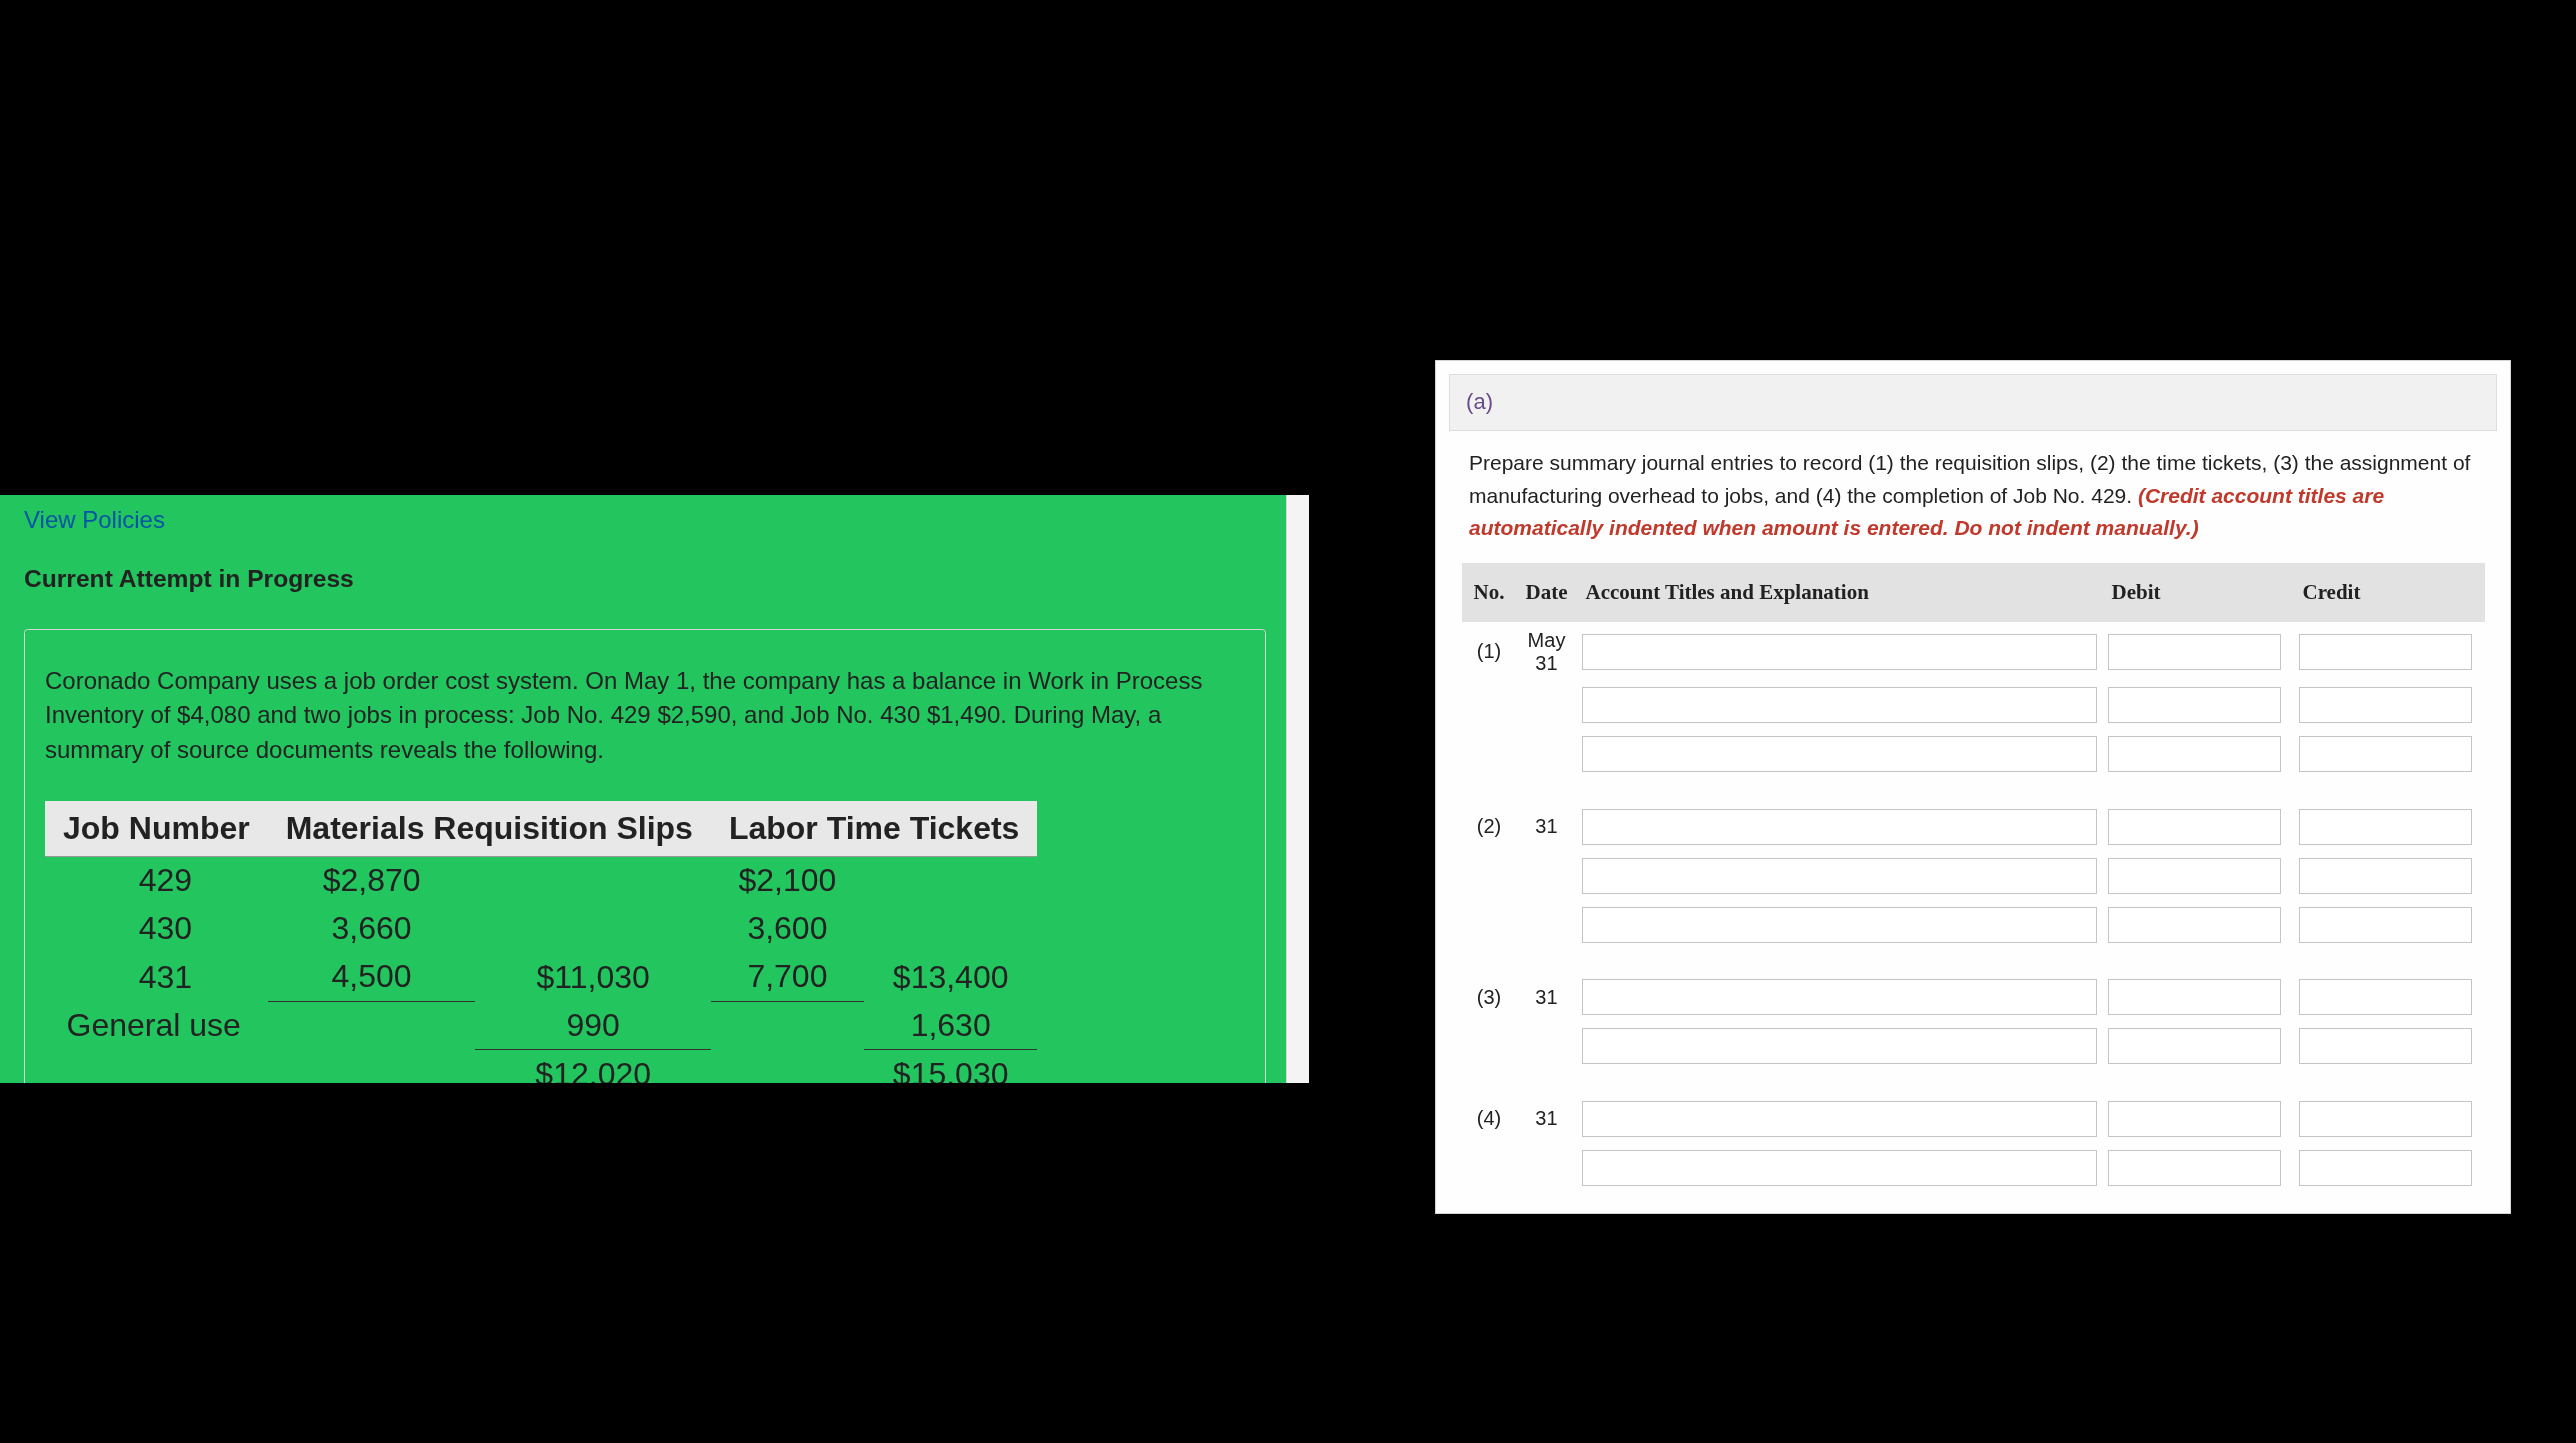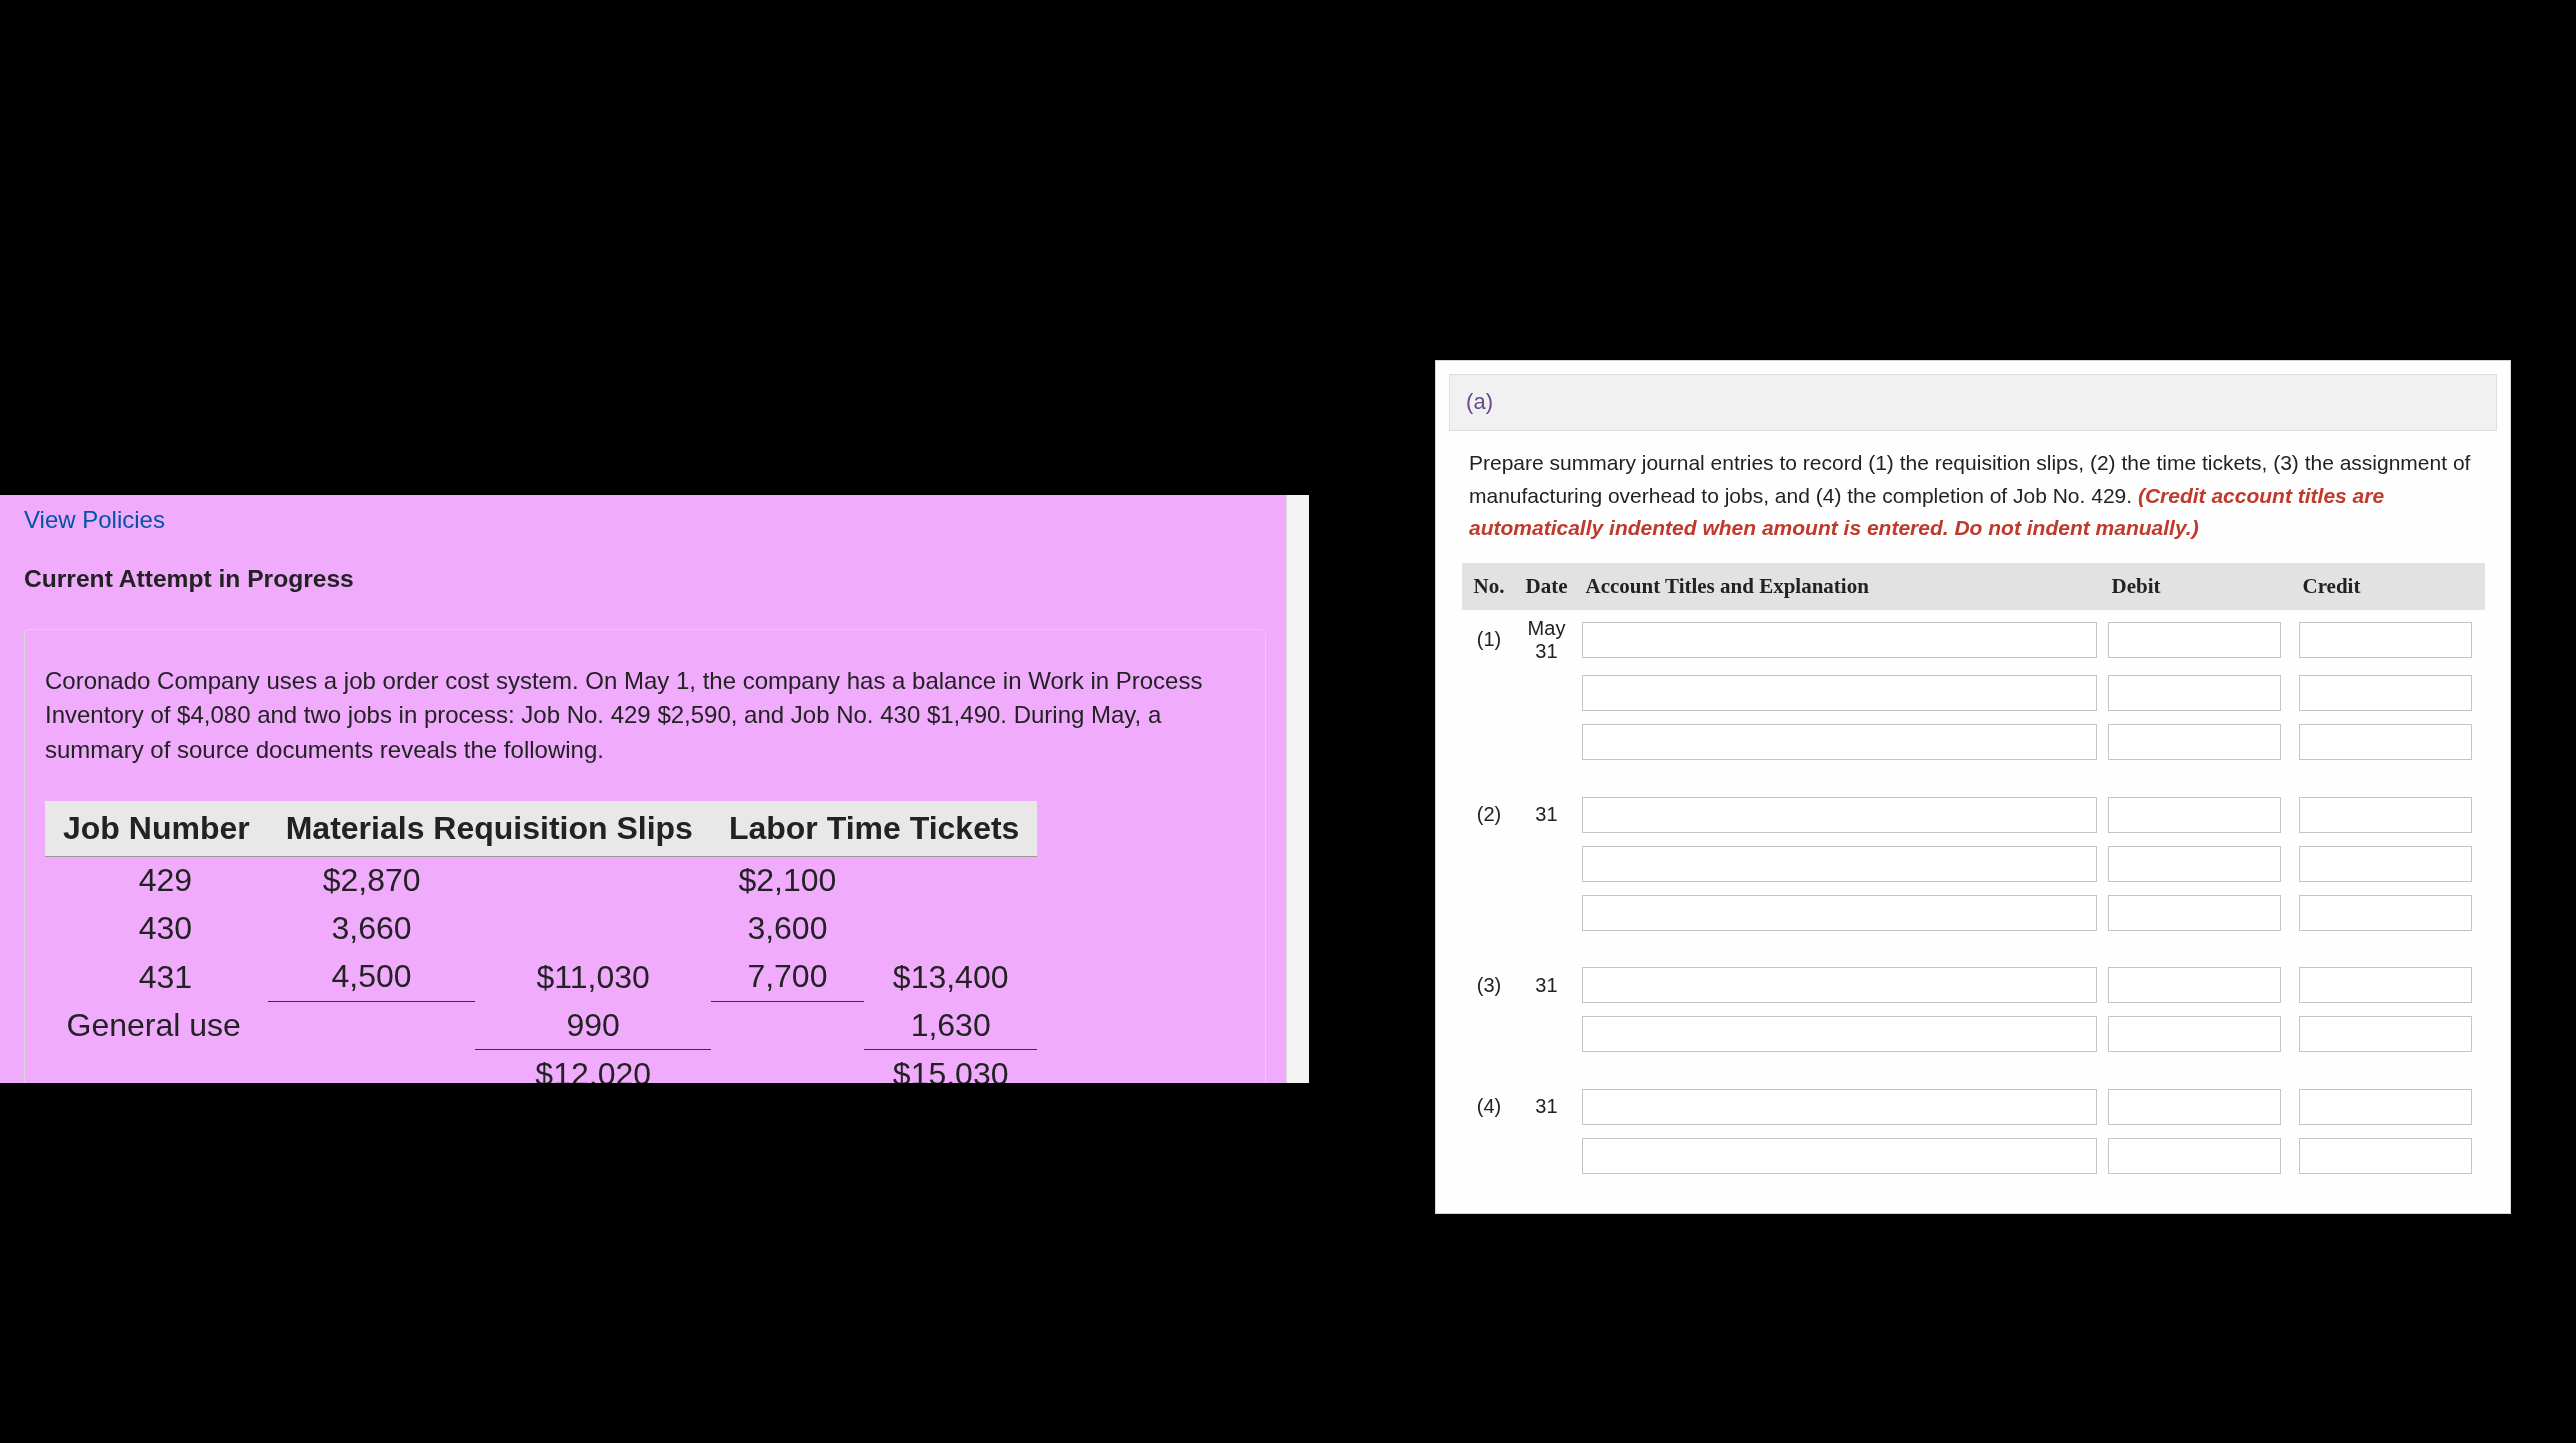--- a/index.html
+++ b/index.html
@@ -13,21 +13,21 @@
     font-size: 22px;
     color: #222;
   }
   
   .left-panel {
     position: absolute;
     left: 0;
     top: 495px;
     width: 1309px;
     height: 588px;
-    background: #f0abfc;
+    background: #22c55e;
     overflow: hidden;
   }
   .left-panel::after { 
     content: "";
     position: absolute;
     right: 0;
     top: 0;
     width: 22px;
     height: 100%;
     background: #f4f4f4;
@@ -133,21 +133,21 @@
   table.journal {
     border-collapse: collapse;
     width: 100%;
     font-size: 20px;
   }
   table.journal thead th {
     background: #e2e2e2;
     font-weight: 700;
     font-family: Georgia, "Times New Roman", serif;
     font-size: 21px;
-    padding: 11px 9px;
+    padding: 17px 9px;
     text-align: left;
   }
   table.journal thead th.num,
   table.journal thead th.date {
     width: 55px;
     text-align: center;
   }
   table.journal thead th.debit,
   table.journal thead th.credit {
     width: 191px;

